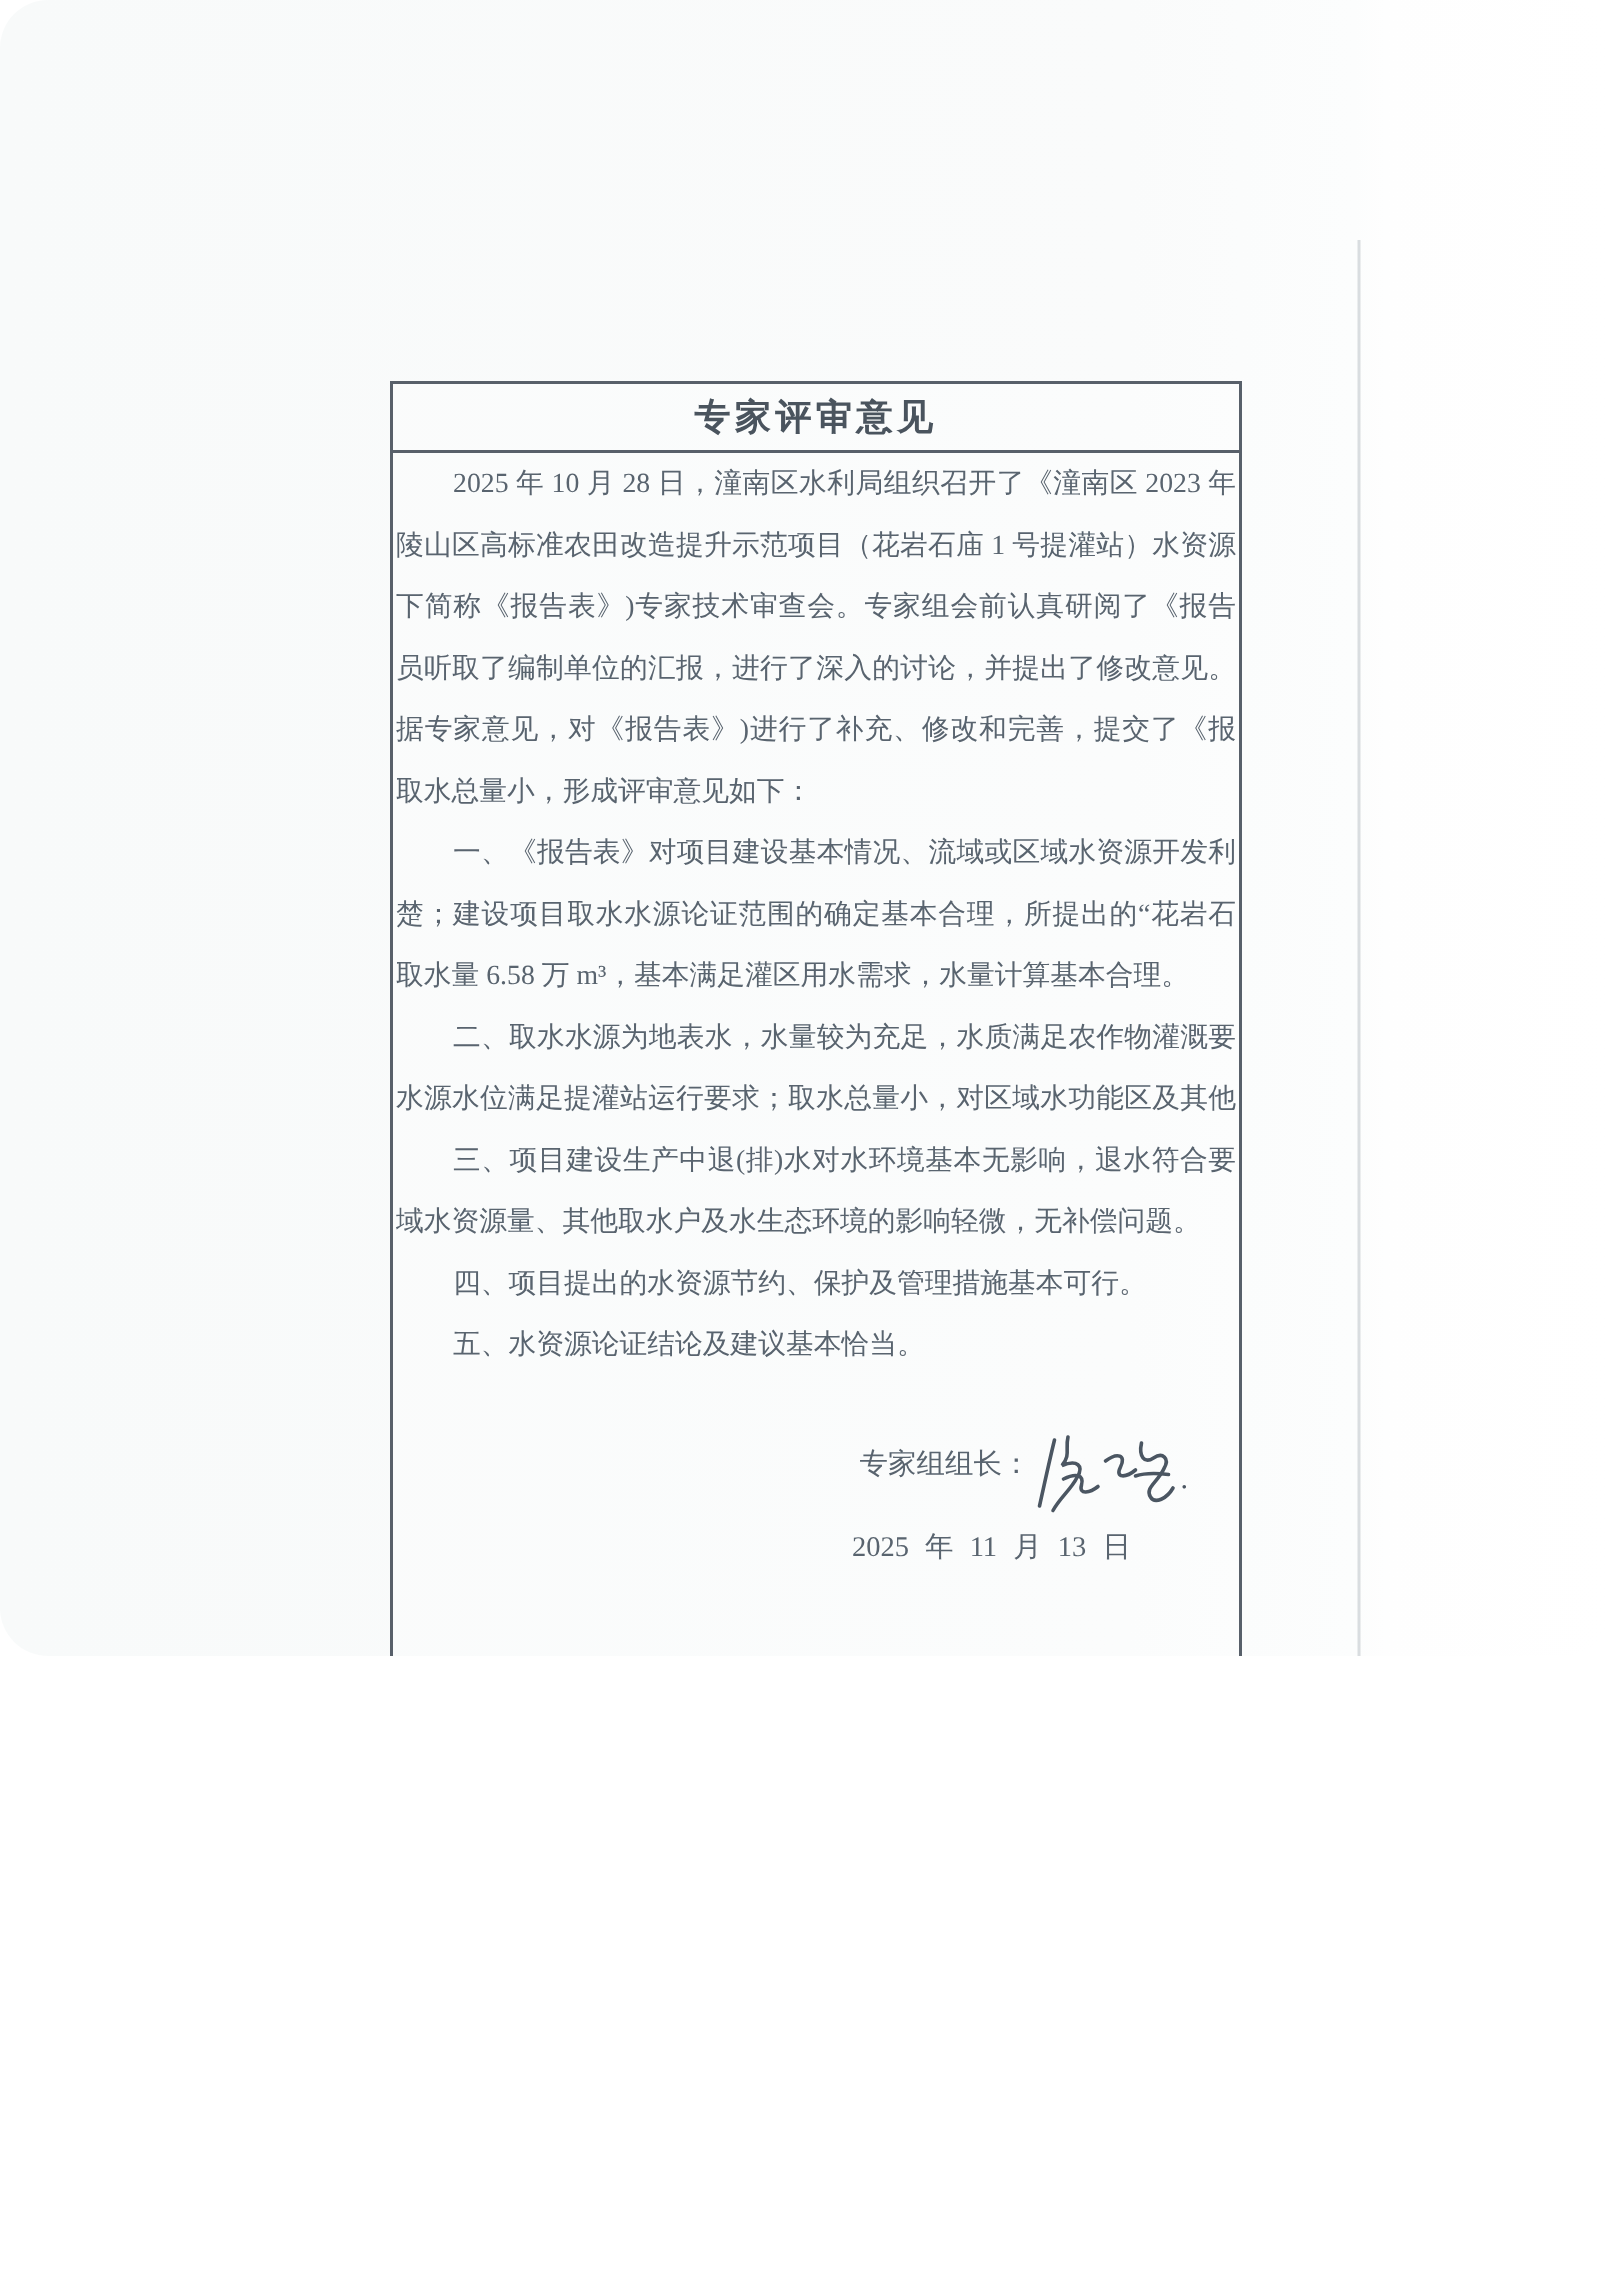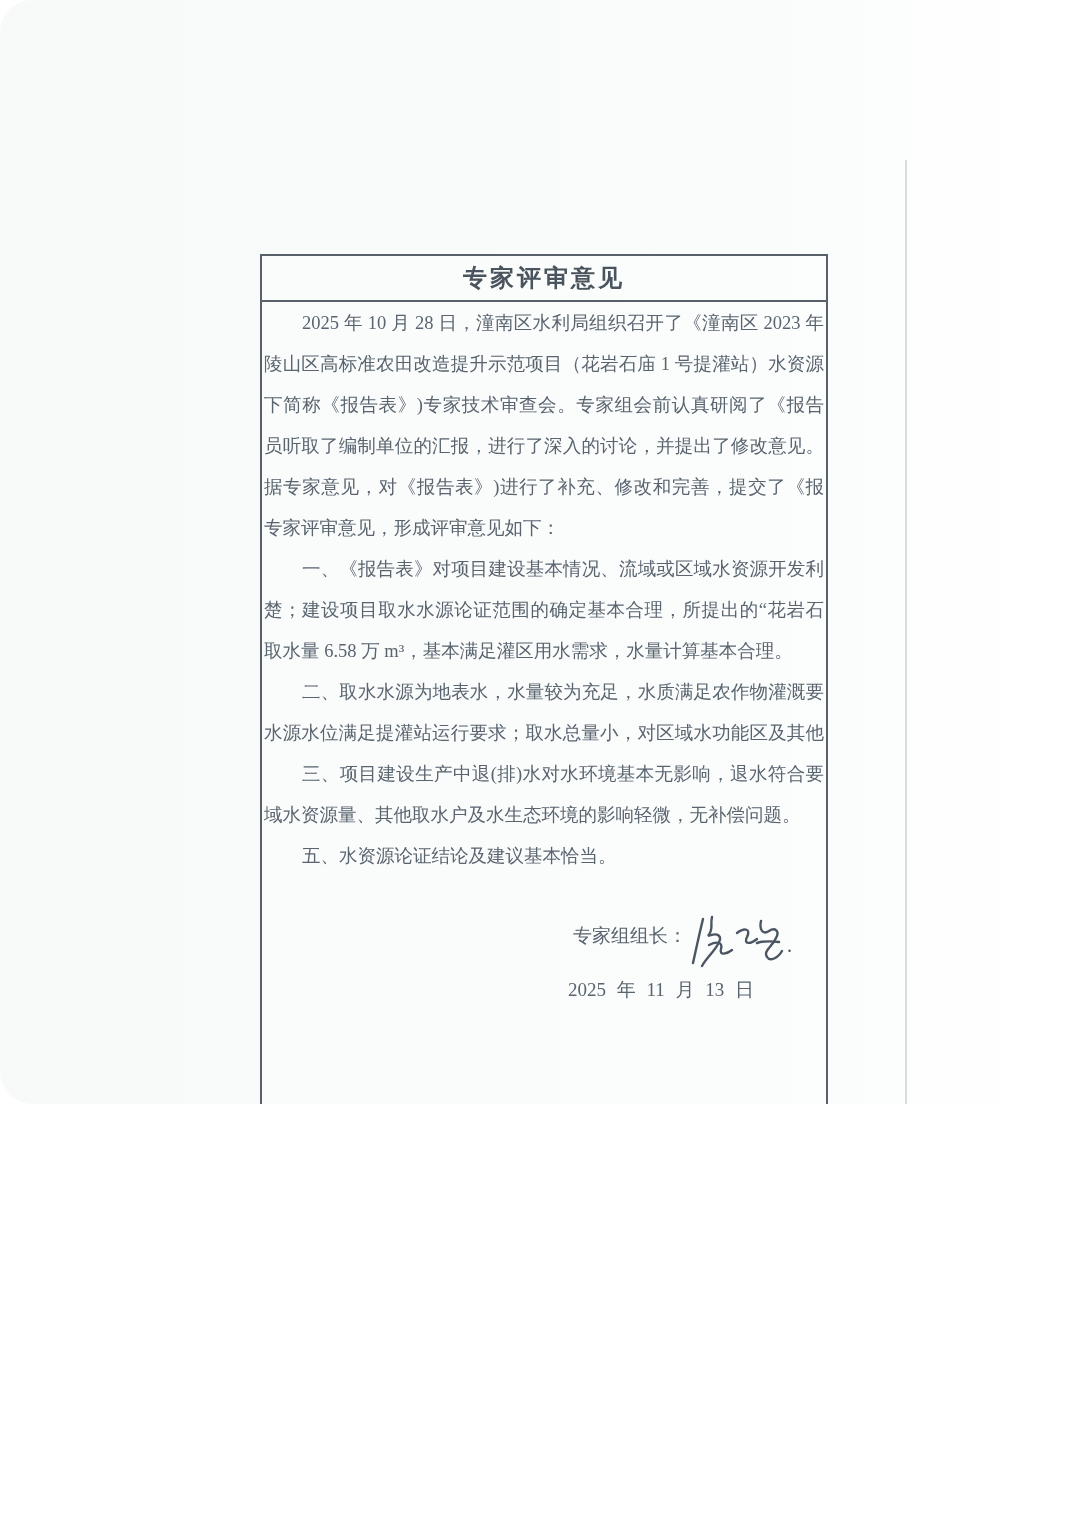--- a/index.html
+++ b/index.html
@@ -92,28 +92,29 @@
   <div class="review-box">
     <div class="review-title">专家评审意见</div>
 
     <div class="review-body">
 
     <div class="text-line j ind">2025 年 10 月 28 日，潼南区水利局组织召开了《潼南区 2023 年双江镇等 3 个镇丘</div>
         <div class="text-line j">陵山区高标准农田改造提升示范项目（花岩石庙 1 号提灌站）水资源论证报告表》(以</div>
         <div class="text-line j">下简称《报告表》)专家技术审查会。专家组会前认真研阅了《报告表》。会上，与会人</div>
         <div class="text-line j">员听取了编制单位的汇报，进行了深入的讨论，并提出了修改意见。会后，编制单位根</div>
         <div class="text-line j">据专家意见，对《报告表》)进行了补充、修改和完善，提交了《报告表》报批稿)。经</div>
-        <div class="text-line">专家评审意见，形成评审意见如下：</div>
+        <div class="text-line">取水总量小，形成评审意见如下：</div>
         <div class="text-line j ind">一、《报告表》对项目建设基本情况、流域或区域水资源开发利用现状介绍基本清</div>
         <div class="text-line j">楚；建设项目取水水源论证范围的确定基本合理，所提出的“花岩石庙 1 号提灌站”年</div>
         <div class="text-line">取水量 6.58 万 m³，基本满足灌区用水需求，水量计算基本合理。</div>
         <div class="text-line j ind">二、取水水源为地表水，水量较为充足，水质满足农作物灌溉要求；取水口岸稳定，</div>
         <div class="text-line j">水源水位满足提灌站运行要求；取水总量小，对区域水功能区及其他用水户影响较小。</div>
         <div class="text-line j ind">三、项目建设生产中退(排)水对水环境基本无影响，退水符合要求。项目退水对区</div>
         <div class="text-line">域水资源量、其他取水户及水生态环境的影响轻微，无补偿问题。</div>
+        <div class="text-line ind">四、项目提出的水资源节约、保护及管理措施基本可行。</div>
         <div class="text-line ind">五、水资源论证结论及建议基本恰当。</div>
       </div>
 
     <div class="signature-row">
       <span class="signature-label">专家组组长：</span>
       <span class="signature-mark">
         <svg width="100" height="64" viewBox="0 0 100 64" fill="none">
           <g stroke="#4b5662" stroke-width="2.4" stroke-linecap="round" fill="none">
             <path d="M16 10 C 13 22, 10 36, 6 54"></path>
             <path d="M25 8 C 23 16, 27 20, 21 27 C 31 23, 36 27, 31 35 C 27 43, 20 48, 15 57"></path>

